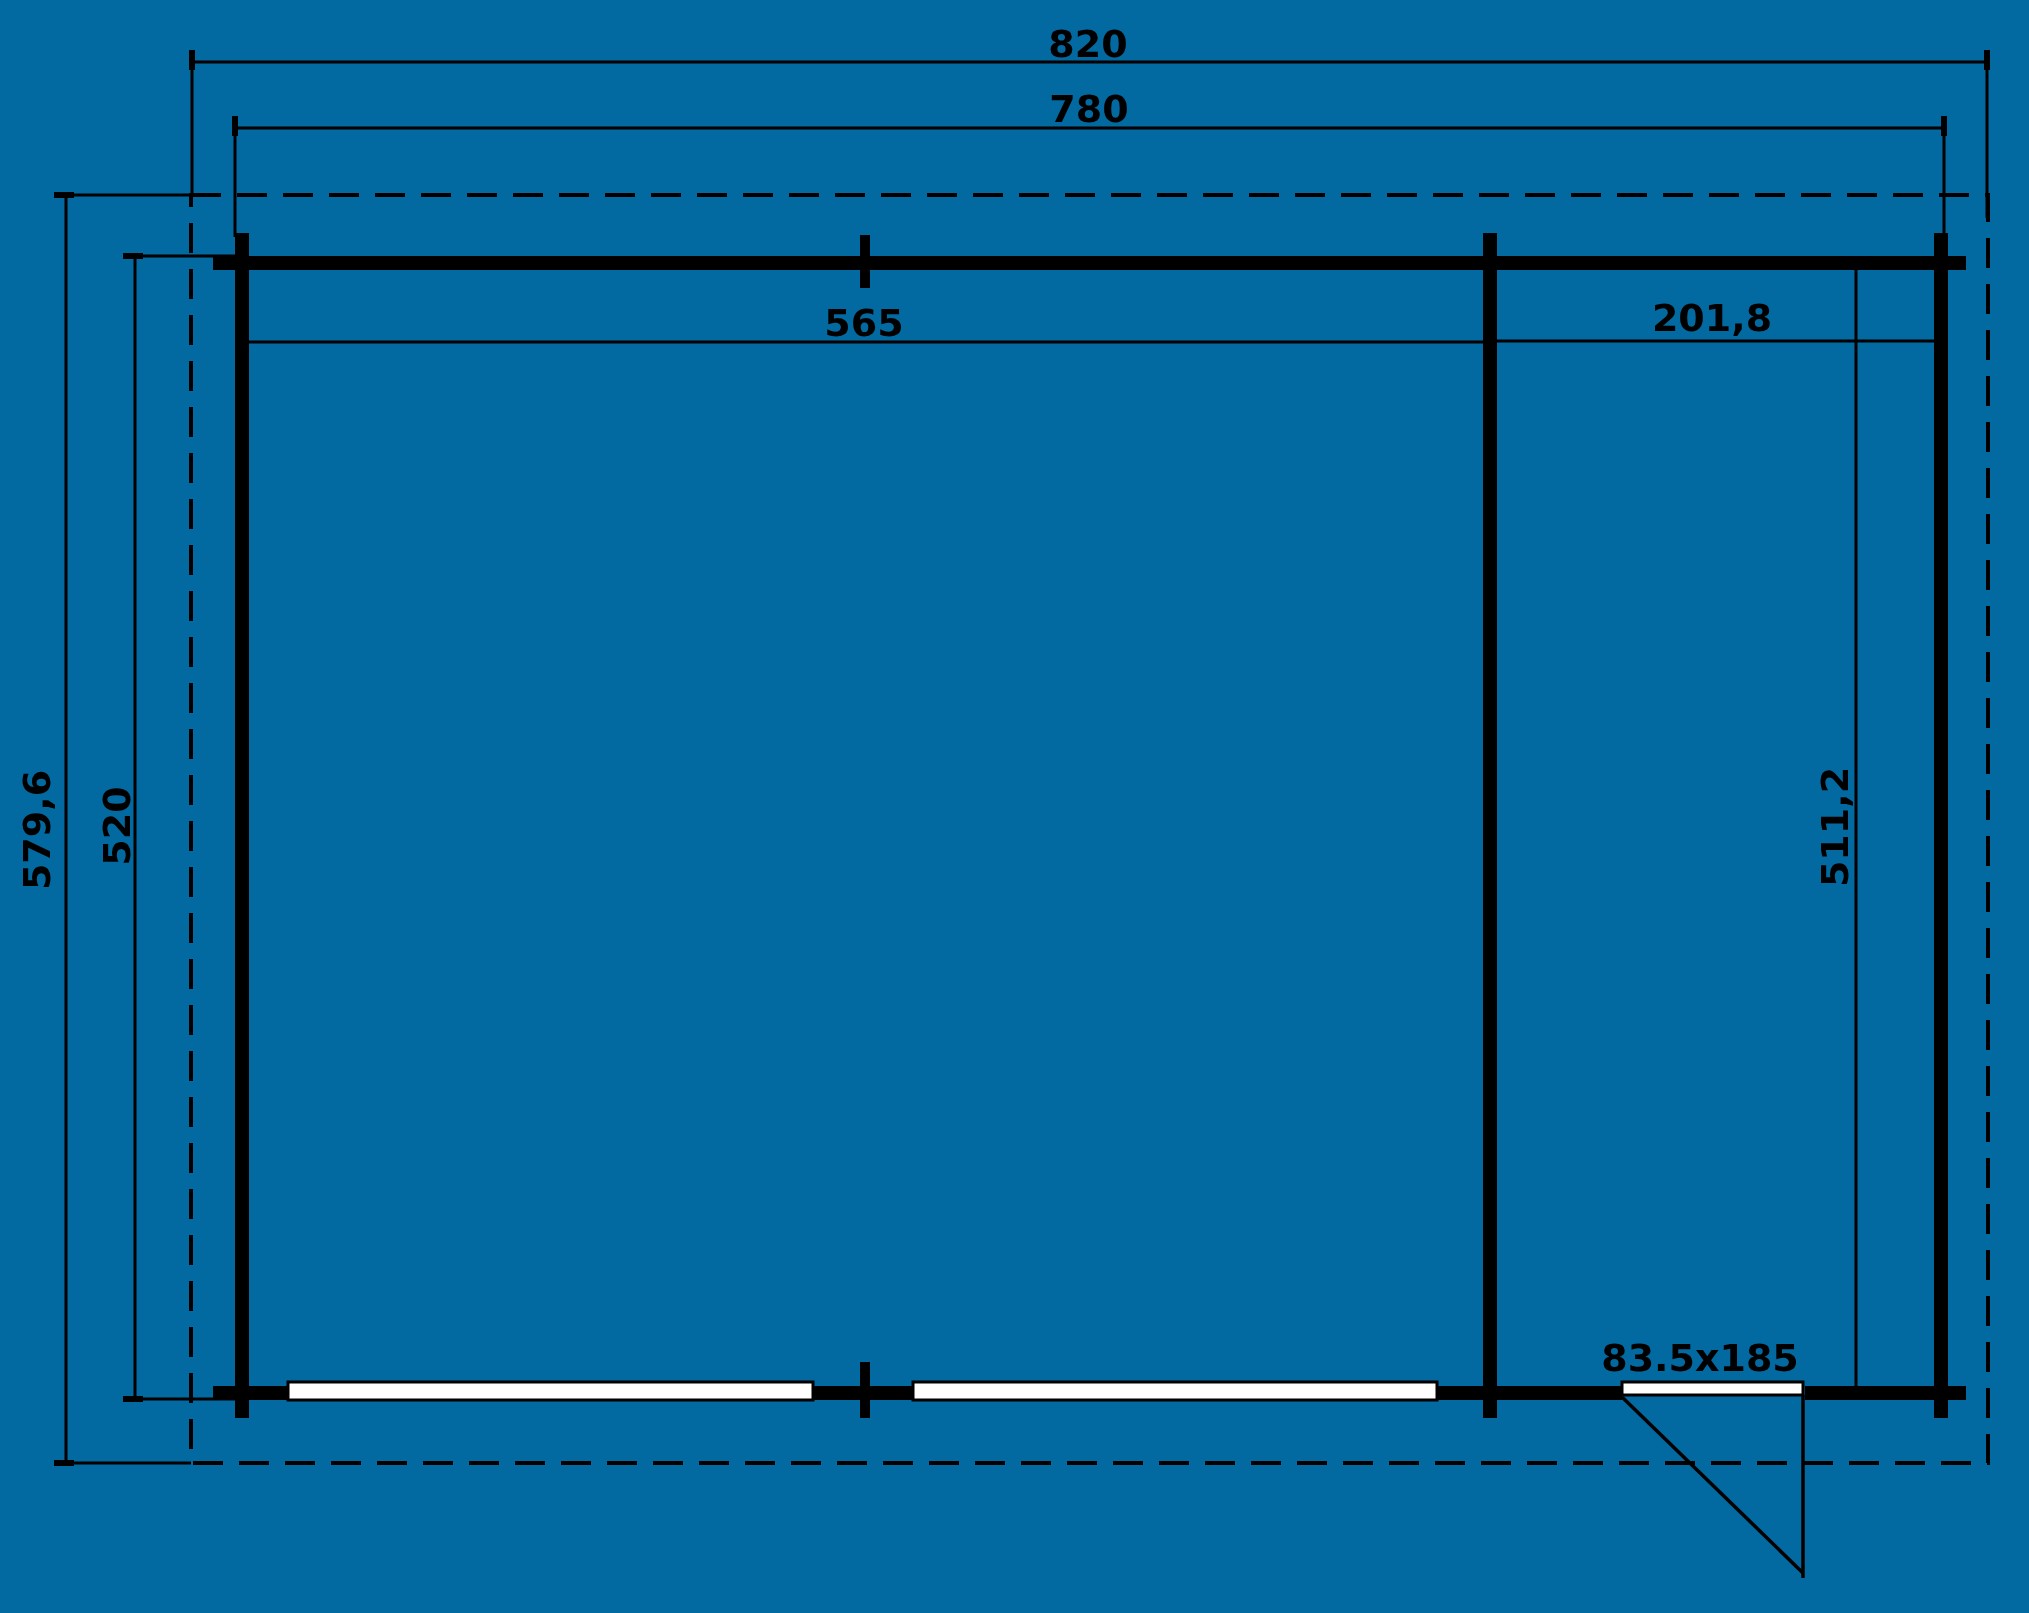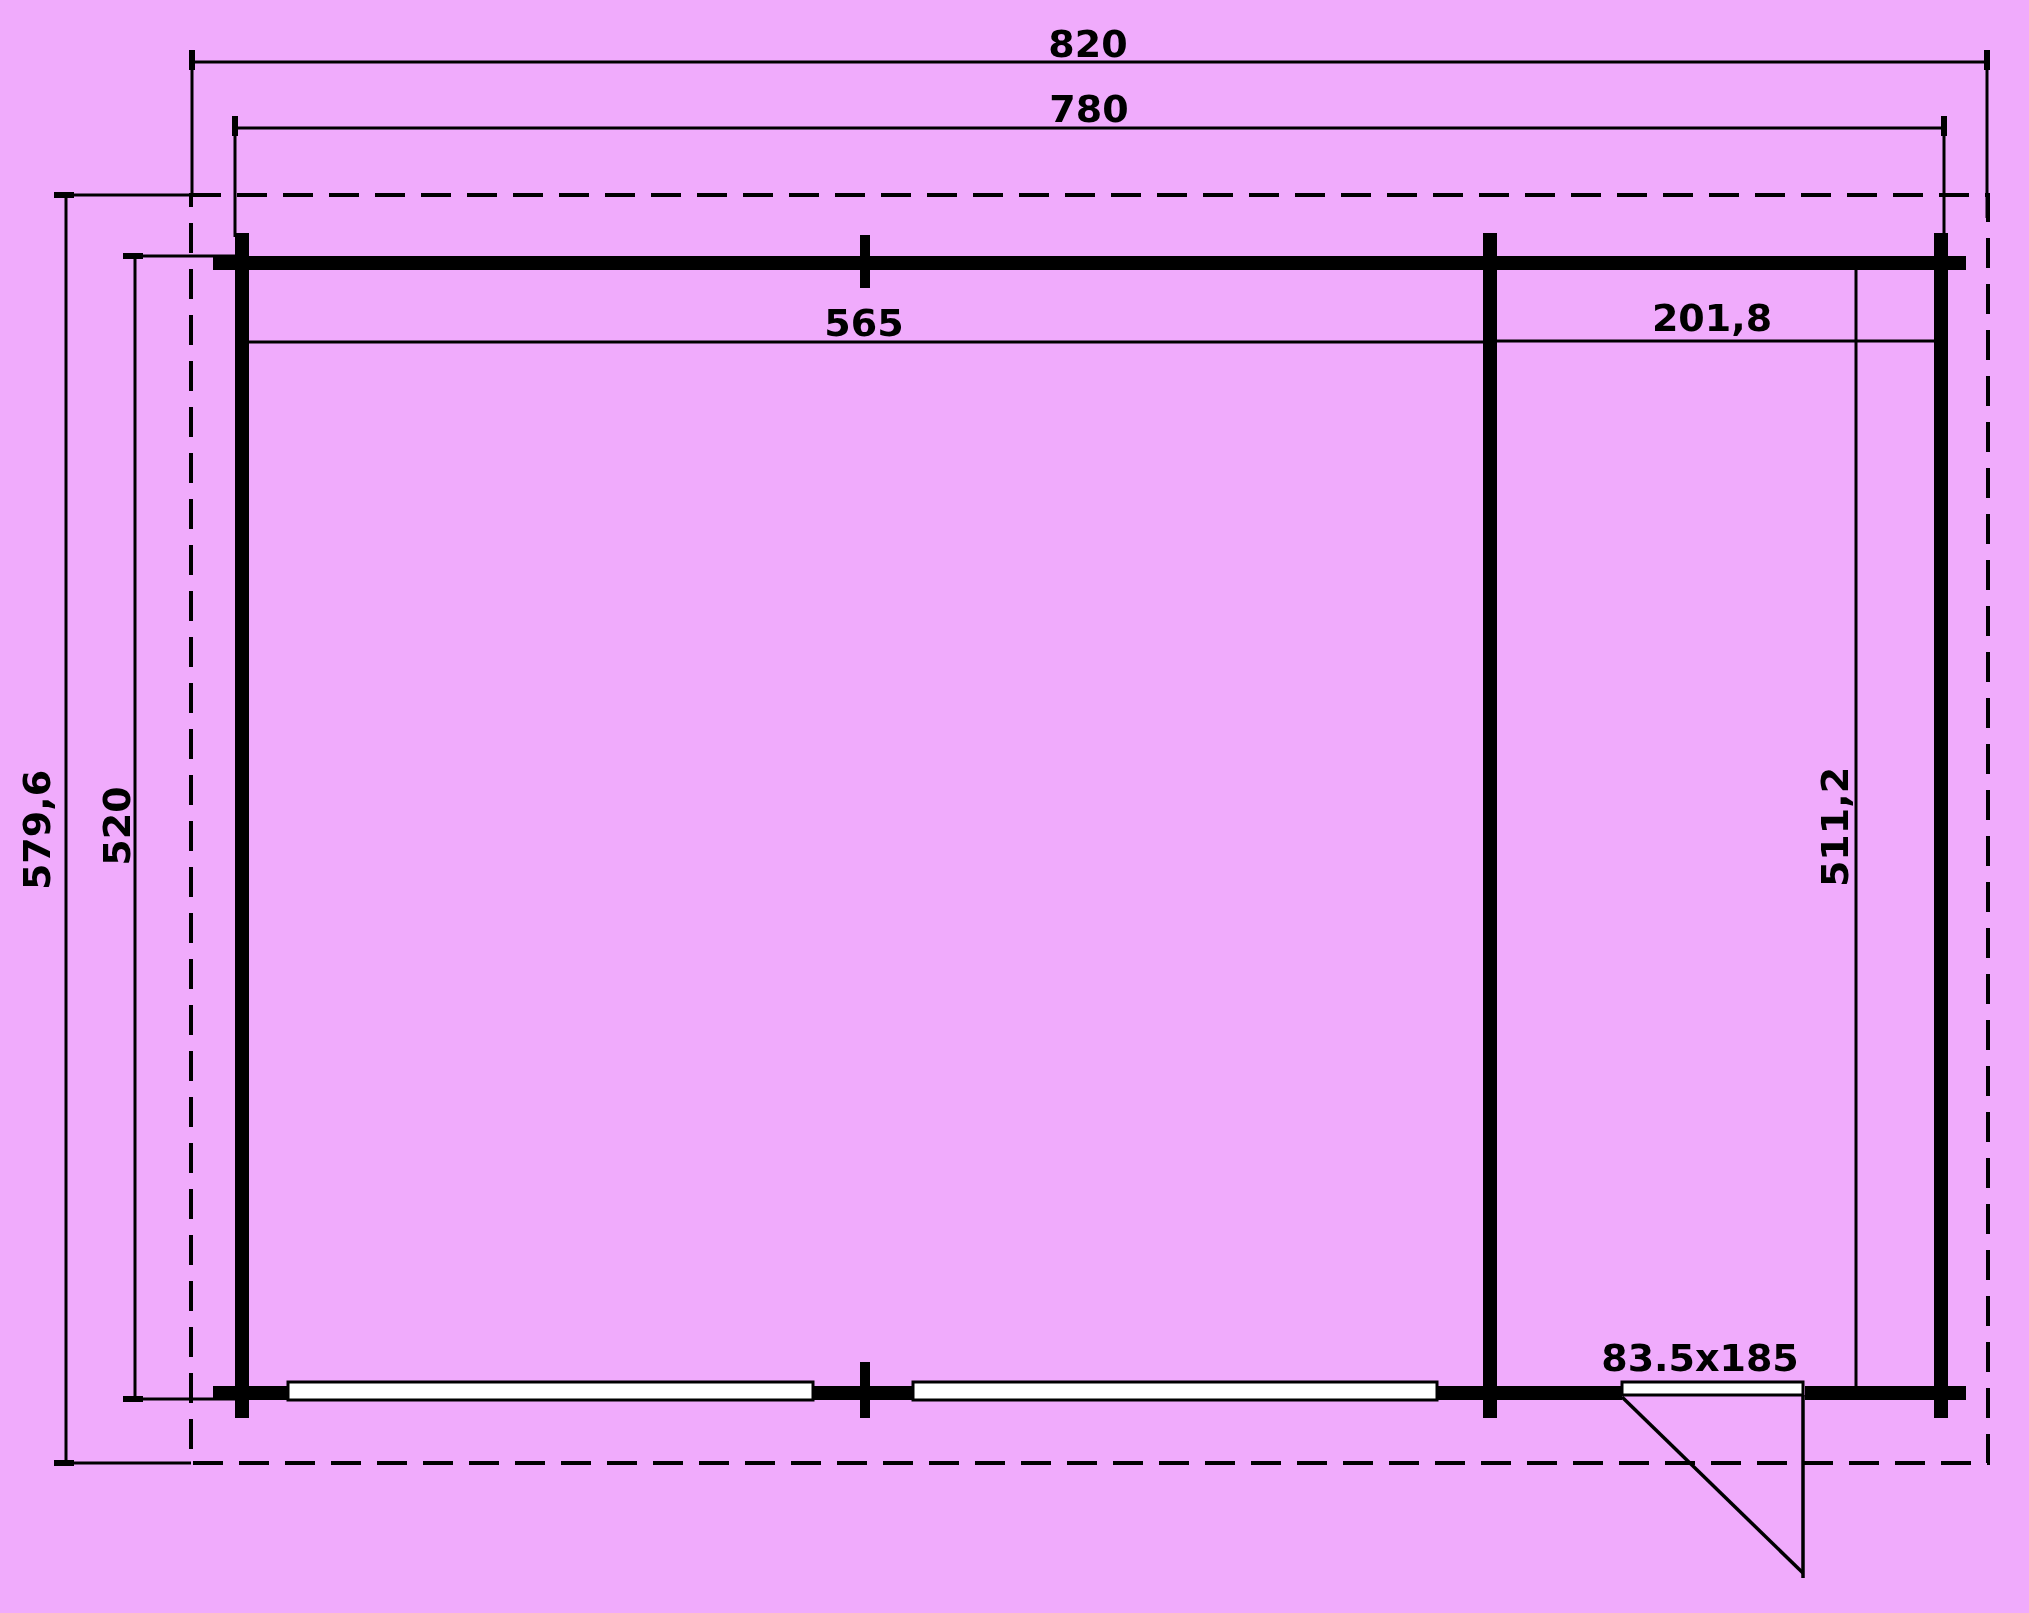--- a/index.html
+++ b/index.html
@@ -4,21 +4,21 @@
 <style>
   html, body {
     margin: 0;
     padding: 0;
     background: #ffffff;
   }
   .plan-canvas {
     position: relative;
     width: 2029px;
     height: 1613px;
-    background: #f0abfc;
+    background: #0369a1;
     overflow: hidden;
   }
   svg.plan {
     display: block;
     width: 2029px;
     height: 1613px;
   }
   svg.plan .stroke {
     stroke: #000000;
     fill: none;

